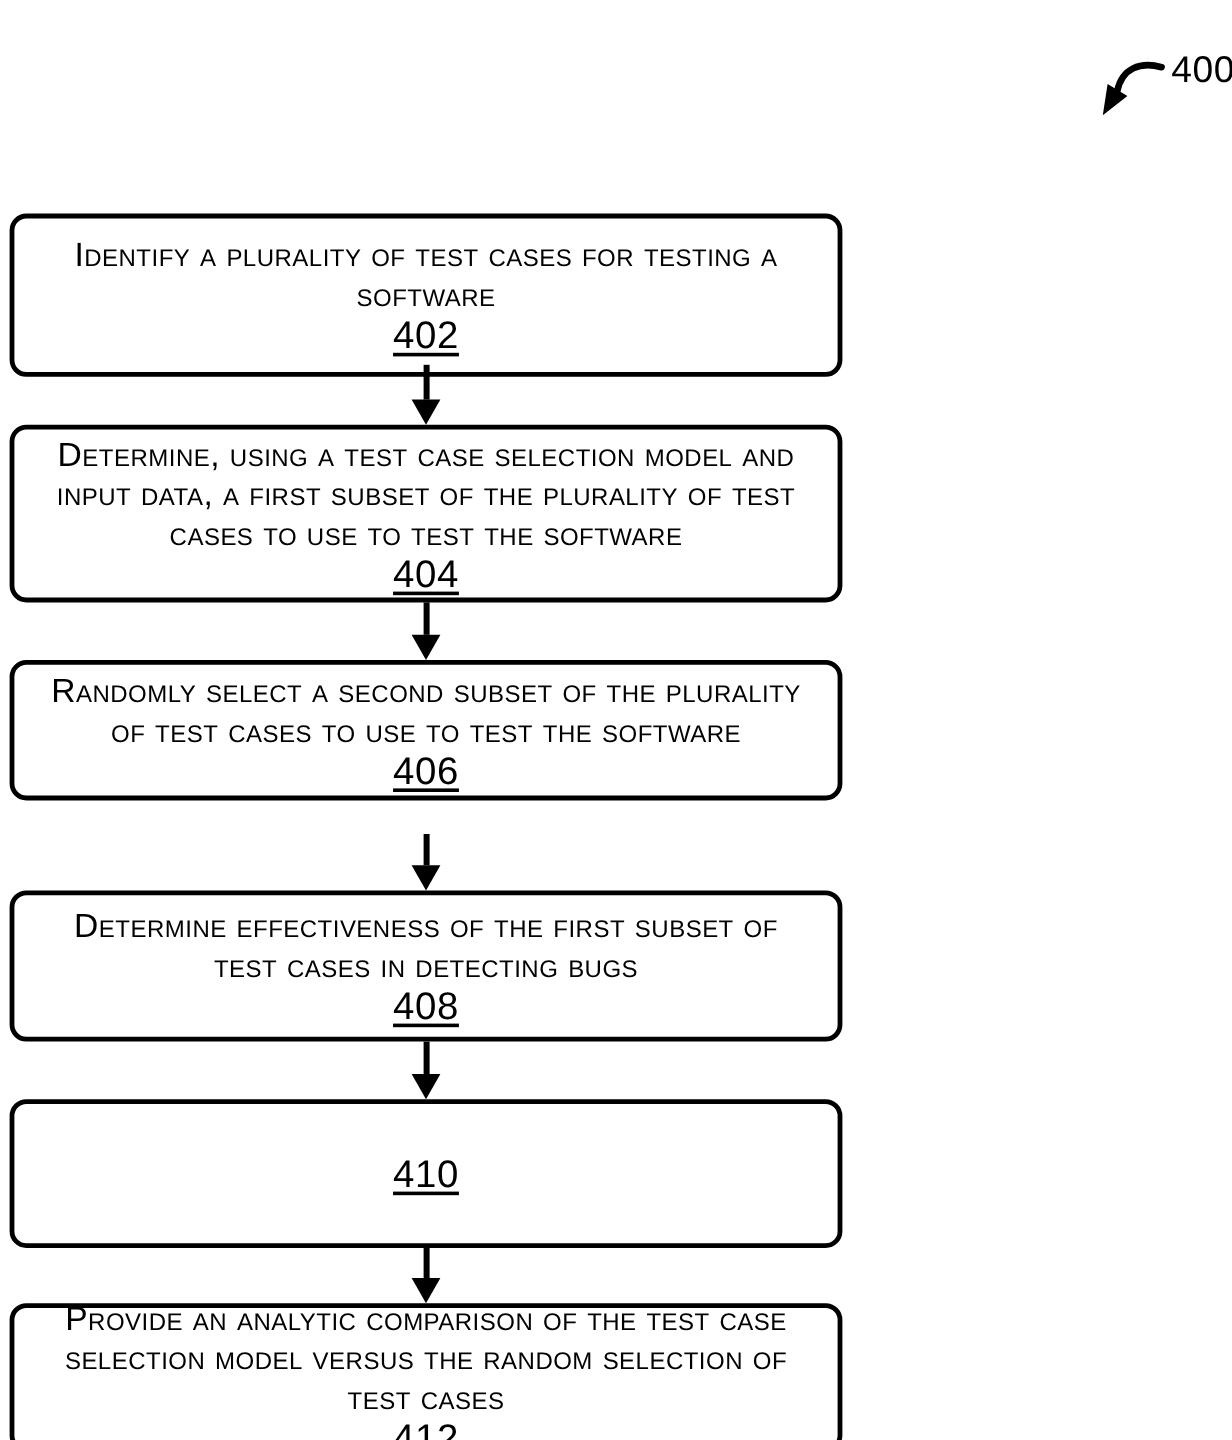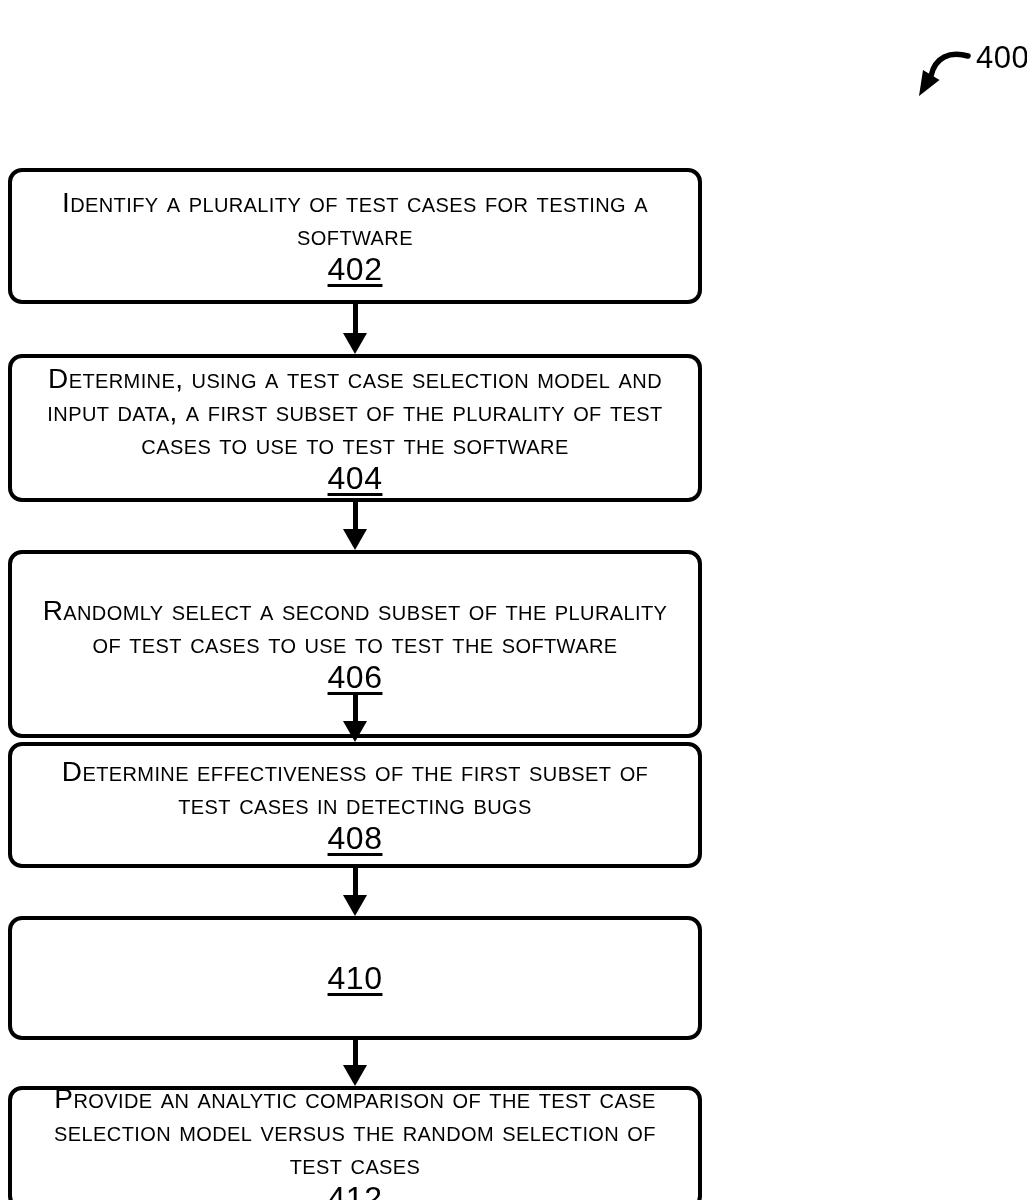--- a/index.html
+++ b/index.html
@@ -61,23 +61,23 @@
   .step-ref {
     font-size: 32px;
     line-height: 33px;
     margin-top: 1px;
     text-decoration: underline;
     text-decoration-thickness: 2.5px;
     text-underline-offset: 4px;
     letter-spacing: 0.5px;
   }
 
-  #box-0 { top: 126px;  height: 136px; }
+  #box-0 { top: 136px;  height: 136px; }
   #box-1 { top: 312px;  height: 148px; }
-  #box-2 { top: 508px;  height: 188px; }
+  #box-2 { top: 508px;  height: 117px; }
   #box-3 { top: 700px;  height: 126px; }
   #box-4 { top: 874px;  height: 124px; }
   #box-5 { top: 1044px; height: 124px; }
 
   
   .flow-arrow {
     position: absolute;
     left: 343px;          
     width: 24px;
     display: flex;

